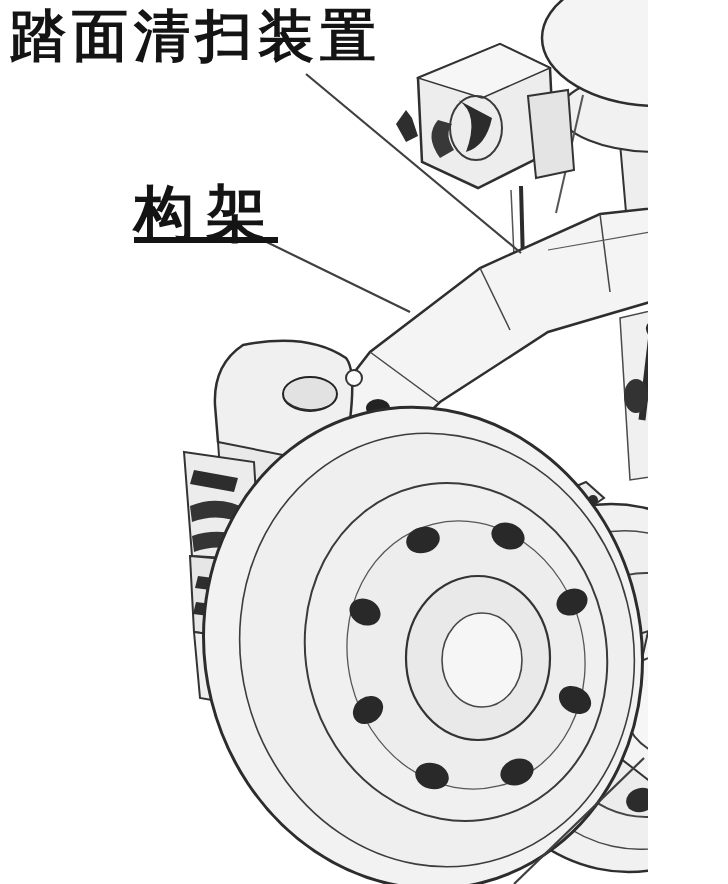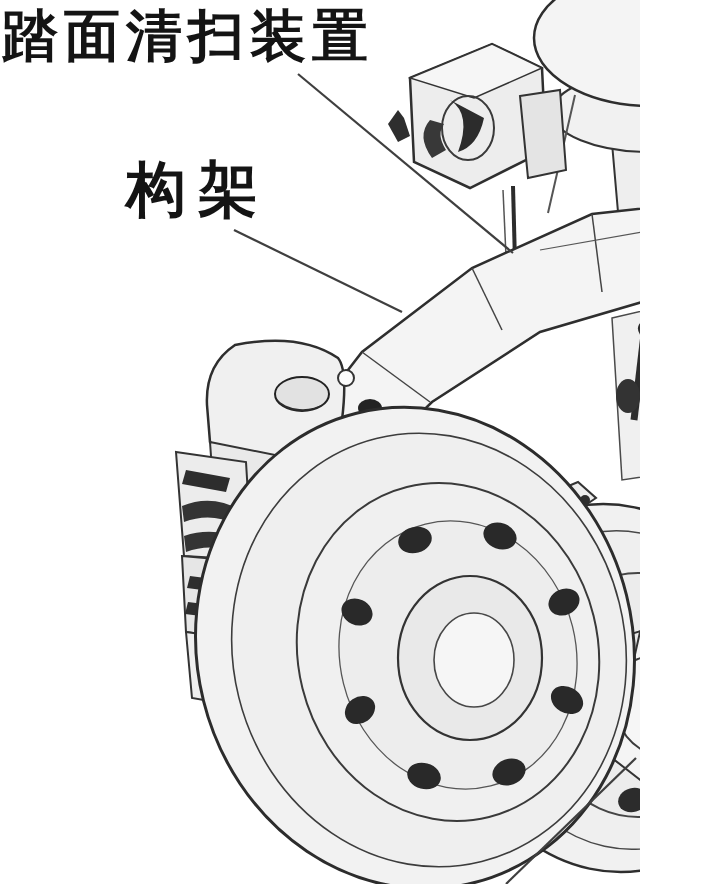--- a/index.html
+++ b/index.html
@@ -4,36 +4,37 @@
 <style>
   * { box-sizing: border-box; }
   html, body { margin: 0; padding: 0; background: #ffffff; }
   .canvas {
     position: relative;
     width: 640px;
     height: 884px;
     background: #ffffff;
     overflow: hidden;
     font-family: "Liberation Sans", sans-serif;
+    margin-left: 8px;
   }
   .illustration {
     position: absolute;
     left: 0; top: 0;
     width: 728px; height: 884px;
   }
   .label {
     position: absolute;
     color: #141414;
     font-weight: 700;
     line-height: 1;
     white-space: nowrap;
     z-index: 5;
   }
   .label-tread { left: 2px;  top: 8px;   font-size: 56px; letter-spacing: 6px; }
-  .label-frame { left: 126px; top: 160px; font-size: 60px; letter-spacing: 12px; }
+  .label-frame { left: 126px; top: 184px; font-size: 60px; letter-spacing: 12px; text-decoration: underline; }
 </style>
 </head>
 <body>
 
 <div class="canvas">
 
   <div class="label label-tread">踏面清扫装置</div>
 
   <div class="label label-frame">构架</div>
 

